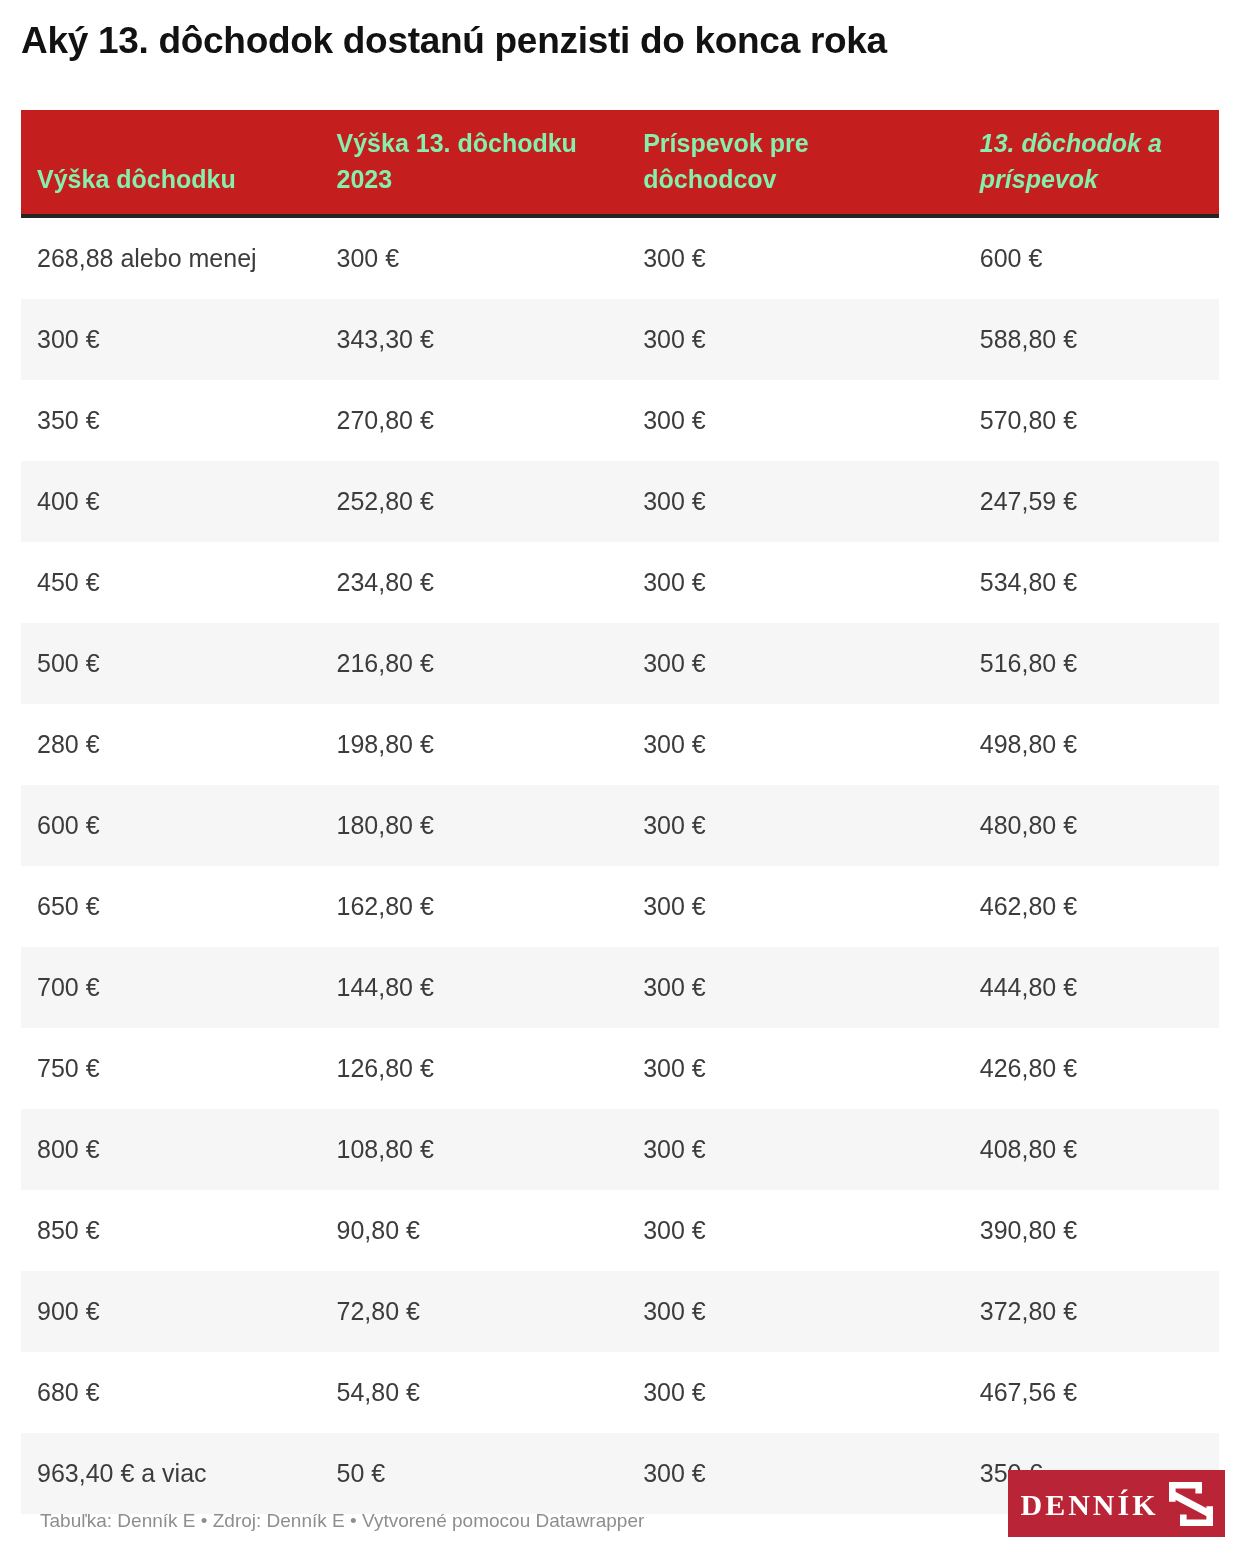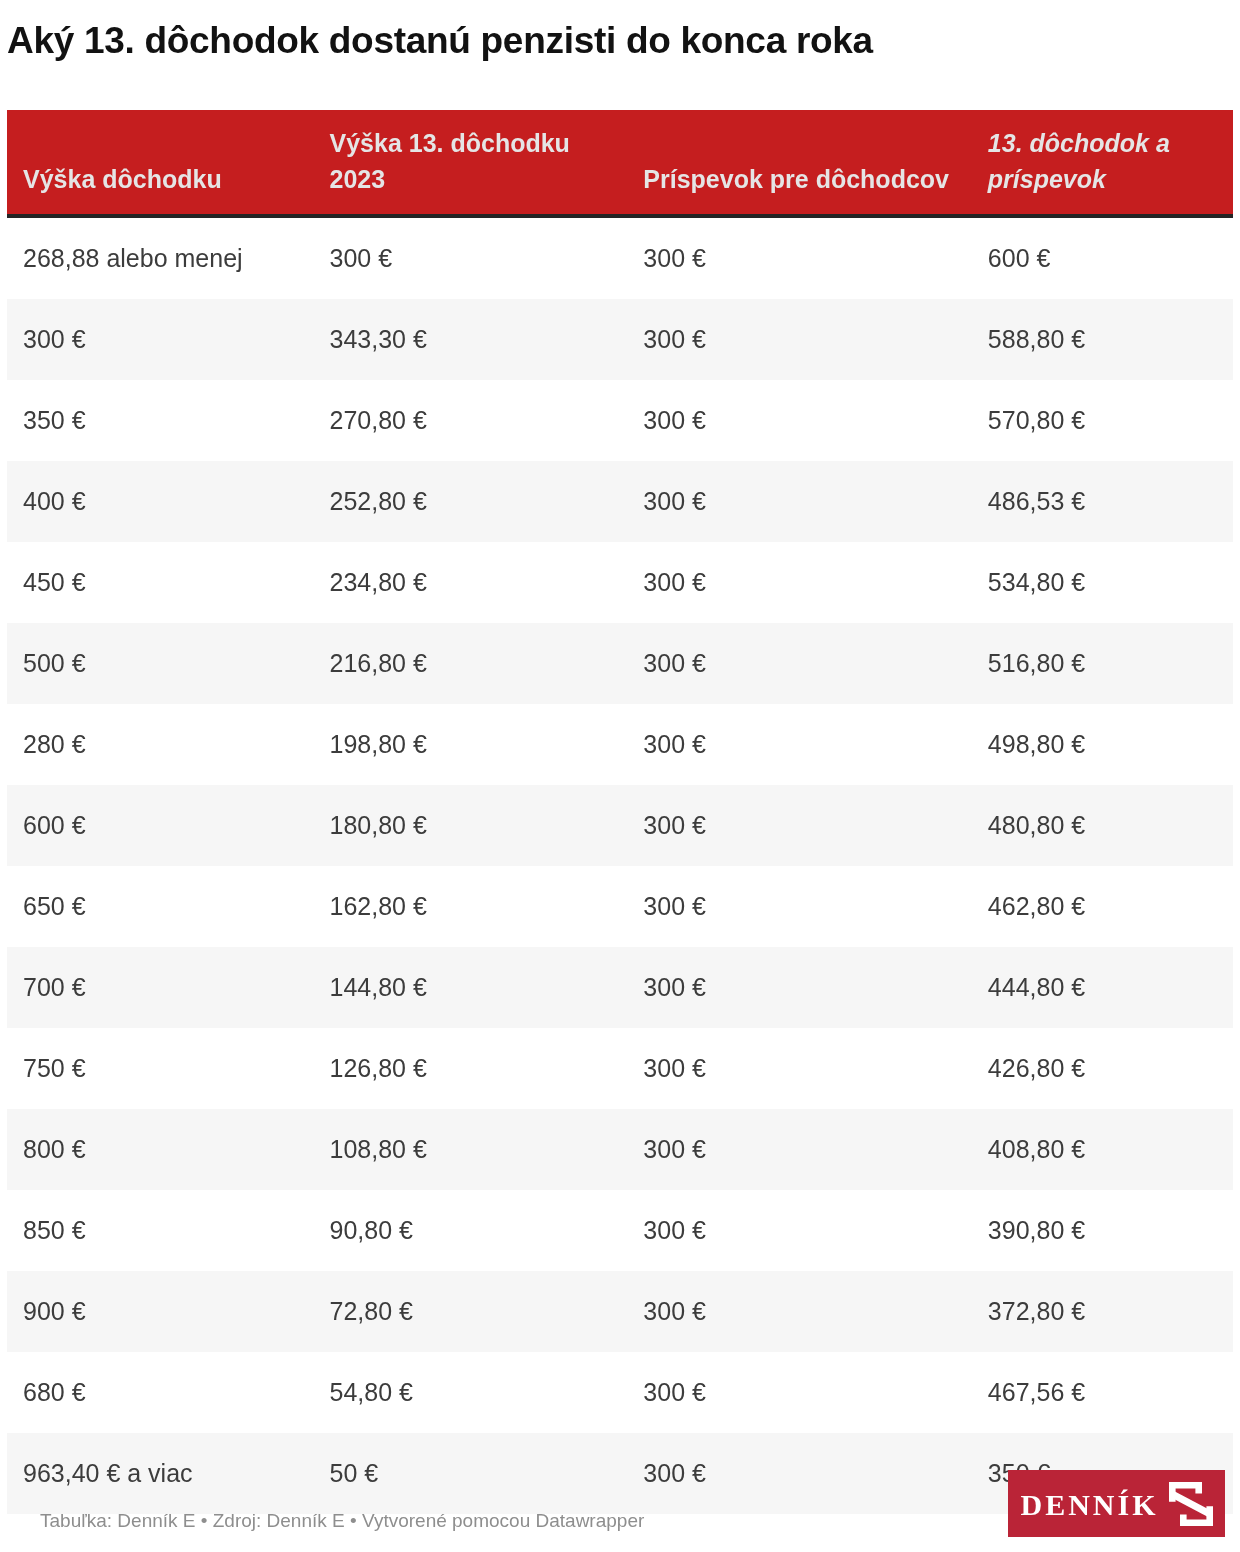--- a/index.html
+++ b/index.html
@@ -12,38 +12,38 @@
   }
   *{box-sizing:border-box;}
   html,body{margin:0;padding:0;}
   body{
     width:1240px;height:1552px;
     background:#ffffff;
     font-family:"Liberation Sans","DejaVu Sans",sans-serif;
     position:relative;
     overflow:hidden;
   }
-  .container{padding:0 7px;}
+  .container{padding:0 21px;}
   h1.page-title{
     margin:20px 0 0 0;
     font-size:37px;
     line-height:42px;
     font-weight:700;
     color:#121212;
     letter-spacing:-0.3px;
   }
   table.data-table{
     width:100%;
     border-collapse:collapse;
     margin-top:48px;
     table-layout:fixed;
   }
   table.data-table thead th{
     background:var(--header-red);
-    color:#e5e5e5;
+    color:#86efac;
     font-size:25px;
     font-weight:700;
     text-align:left;
     vertical-align:bottom;
     line-height:1.45;
     padding:15px 16px 16px 16px;
     border-bottom:4px solid var(--header-border);
   }
   table.data-table th:nth-child(1){width:25%;}
   table.data-table th:nth-child(2){width:25.6%;}
@@ -120,21 +120,21 @@
         <tr>
           <td>350 €</td>
           <td>270,80 €</td>
           <td>300 €</td>
           <td>570,80 €</td>
         </tr>
         <tr>
           <td>400 €</td>
           <td>252,80 €</td>
           <td>300 €</td>
-          <td>486,53 €</td>
+          <td>247,59 €</td>
         </tr>
         <tr>
           <td>450 €</td>
           <td>234,80 €</td>
           <td>300 €</td>
           <td>534,80 €</td>
         </tr>
         <tr>
           <td>500 €</td>
           <td>216,80 €</td>

